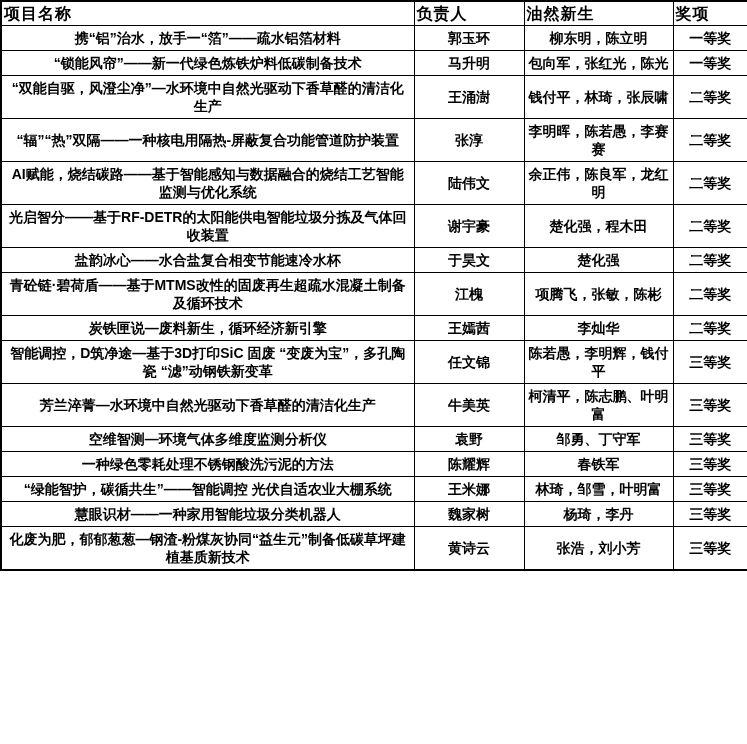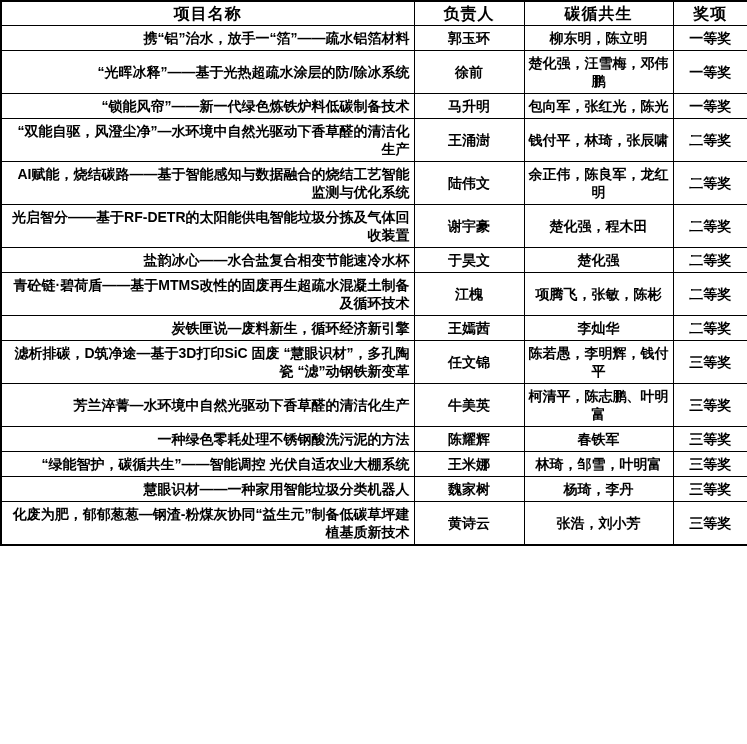--- a/index.html
+++ b/index.html
@@ -21,83 +21,83 @@
   table.award-table col.c-project { width: 413px; }
   table.award-table col.c-leader  { width: 110px; }
   table.award-table col.c-advisor { width: 149px; }
   table.award-table col.c-award   { width: 75px;  }
 
   table.award-table th {
     border: 1px solid #000000;
     font-size: 16px;
     font-weight: bold;
     color: #000000;
-    text-align: center;
+    text-align: left;
     padding: 2px 2px;
     line-height: 19px;
     letter-spacing: 1px;
   }
   table.award-table td {
     border: 1px solid #000000;
     font-size: 14px;
     font-weight: bold;
     color: #000000;
     padding: 3px 4px;
     line-height: 18px;
     vertical-align: middle;
     word-break: break-all;
     overflow: hidden;
   }
-  td.project-cell { text-align: right; }
+  td.project-cell { text-align: center; }
   td.leader-cell,
   td.advisors-cell,
   td.award-cell { text-align: center; padding-left: 1px; padding-right: 1px; }
 </style>
 </head>
 <body>
 
 <div class="wrap">
   <table class="award-table">
     <colgroup>
       <col class="c-project">
       <col class="c-leader">
       <col class="c-advisor">
       <col class="c-award">
     </colgroup>
     <thead>
       <tr>
         <th>项目名称</th>
         <th>负责人</th>
-        <th>碳循共生</th>
+        <th>油然新生</th>
         <th>奖项</th>
       </tr>
     </thead>
     <tbody>
         <tr>
           <td class="project-cell">携“铝”治水，放手一“箔”——疏水铝箔材料</td>
           <td class="leader-cell">郭玉环</td>
           <td class="advisors-cell">柳东明，陈立明</td>
-          <td class="award-cell">一等奖</td>
-        </tr>
-        <tr>
-          <td class="project-cell">“光晖冰释”——基于光热超疏水涂层的防/除冰系统</td>
-          <td class="leader-cell">徐前</td>
-          <td class="advisors-cell">楚化强，汪雪梅，邓伟鹏</td>
           <td class="award-cell">一等奖</td>
         </tr>
         <tr>
           <td class="project-cell">“锁能风帘”——新一代绿色炼铁炉料低碳制备技术</td>
           <td class="leader-cell">马升明</td>
           <td class="advisors-cell">包向军，张红光，陈光</td>
           <td class="award-cell">一等奖</td>
         </tr>
         <tr>
           <td class="project-cell">“双能自驱，风澄尘净”—水环境中自然光驱动下香草醛的清洁化生产</td>
           <td class="leader-cell">王涌澍</td>
           <td class="advisors-cell">钱付平，林琦，张辰啸</td>
+          <td class="award-cell">二等奖</td>
+        </tr>
+        <tr>
+          <td class="project-cell">“辐”“热”双隔——一种核电用隔热-屏蔽复合功能管道防护装置</td>
+          <td class="leader-cell">张淳</td>
+          <td class="advisors-cell">李明晖，陈若愚，李赛赛</td>
           <td class="award-cell">二等奖</td>
         </tr>
         <tr>
           <td class="project-cell">AI赋能，烧结碳路——基于智能感知与数据融合的烧结工艺智能监测与优化系统</td>
           <td class="leader-cell">陆伟文</td>
           <td class="advisors-cell">余正伟，陈良军，龙红明</td>
           <td class="award-cell">二等奖</td>
         </tr>
         <tr>
           <td class="project-cell">光启智分——基于RF-DETR的太阳能供电智能垃圾分拣及气体回收装置</td>
@@ -117,29 +117,35 @@
           <td class="advisors-cell">项腾飞，张敏，陈彬</td>
           <td class="award-cell">二等奖</td>
         </tr>
         <tr>
           <td class="project-cell">炭铁匣说—废料新生，循环经济新引擎</td>
           <td class="leader-cell">王嫣茜</td>
           <td class="advisors-cell">李灿华</td>
           <td class="award-cell">二等奖</td>
         </tr>
         <tr>
-          <td class="project-cell">滤析排碳，D筑净途—基于3D打印SiC 固废 “慧眼识材”，多孔陶瓷 “滤”动钢铁新变革</td>
+          <td class="project-cell">智能调控，D筑净途—基于3D打印SiC 固废 “变废为宝”，多孔陶瓷 “滤”动钢铁新变革</td>
           <td class="leader-cell">任文锦</td>
           <td class="advisors-cell">陈若愚，李明辉，钱付平</td>
           <td class="award-cell">三等奖</td>
         </tr>
         <tr>
           <td class="project-cell">芳兰淬菁—水环境中自然光驱动下香草醛的清洁化生产</td>
           <td class="leader-cell">牛美英</td>
           <td class="advisors-cell">柯清平，陈志鹏、叶明富</td>
+          <td class="award-cell">三等奖</td>
+        </tr>
+        <tr>
+          <td class="project-cell">空维智测—环境气体多维度监测分析仪</td>
+          <td class="leader-cell">袁野</td>
+          <td class="advisors-cell">邹勇、丁守军</td>
           <td class="award-cell">三等奖</td>
         </tr>
         <tr>
           <td class="project-cell">一种绿色零耗处理不锈钢酸洗污泥的方法</td>
           <td class="leader-cell">陈耀辉</td>
           <td class="advisors-cell">春铁军</td>
           <td class="award-cell">三等奖</td>
         </tr>
         <tr>
           <td class="project-cell">“绿能智护，碳循共生”——智能调控 光伏自适农业大棚系统</td>

